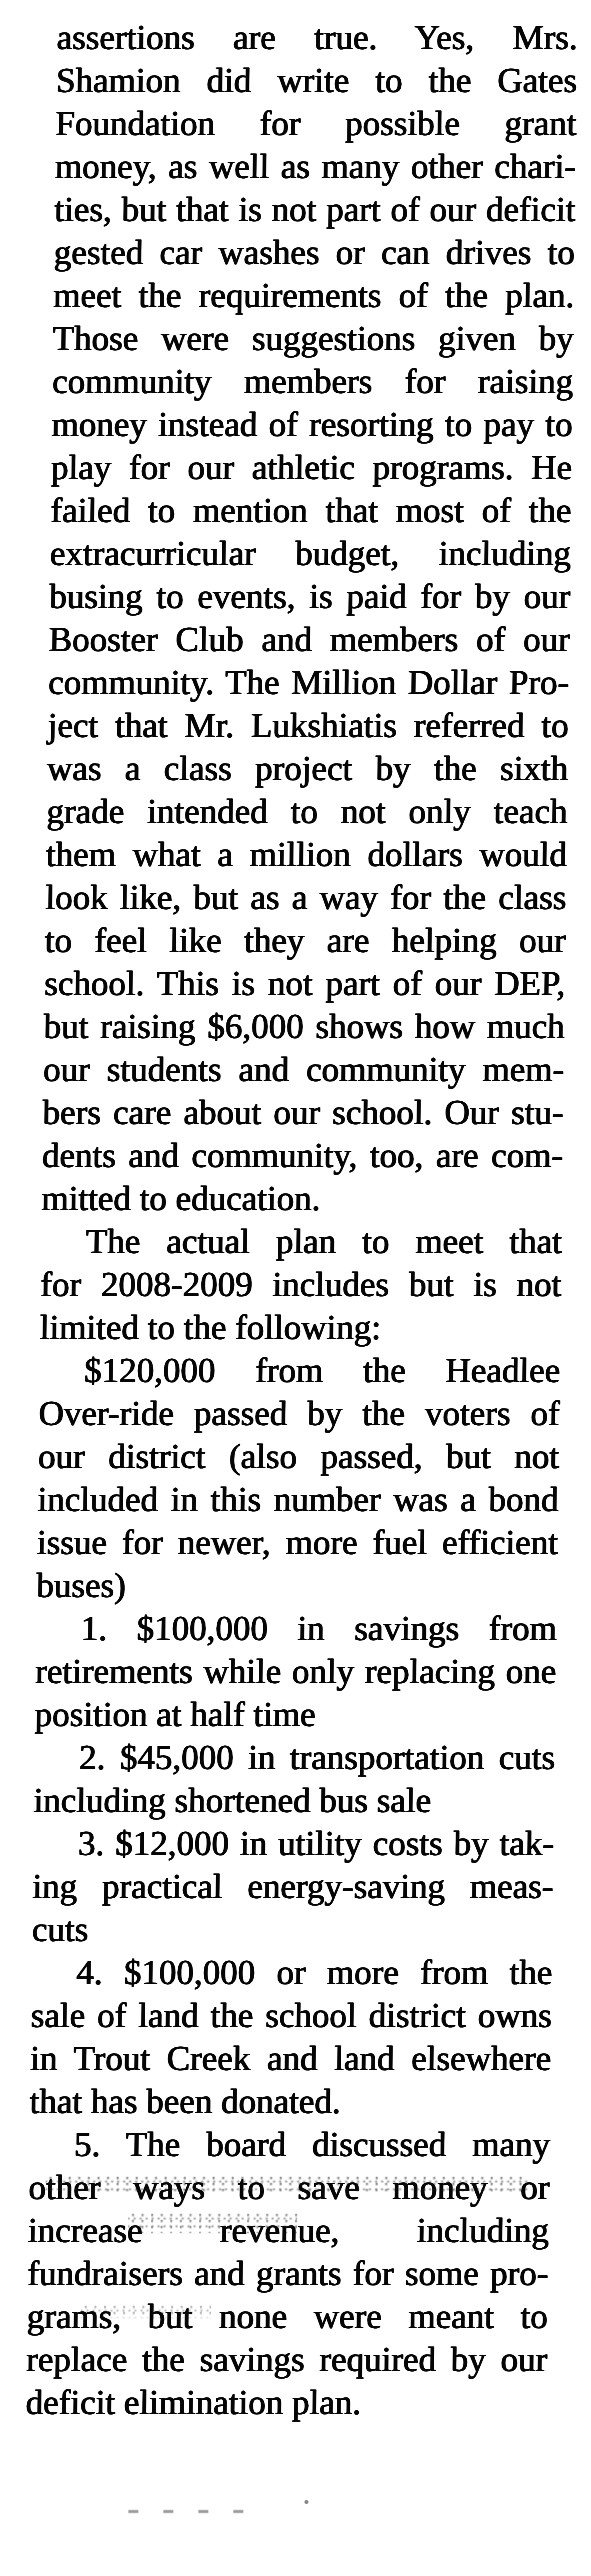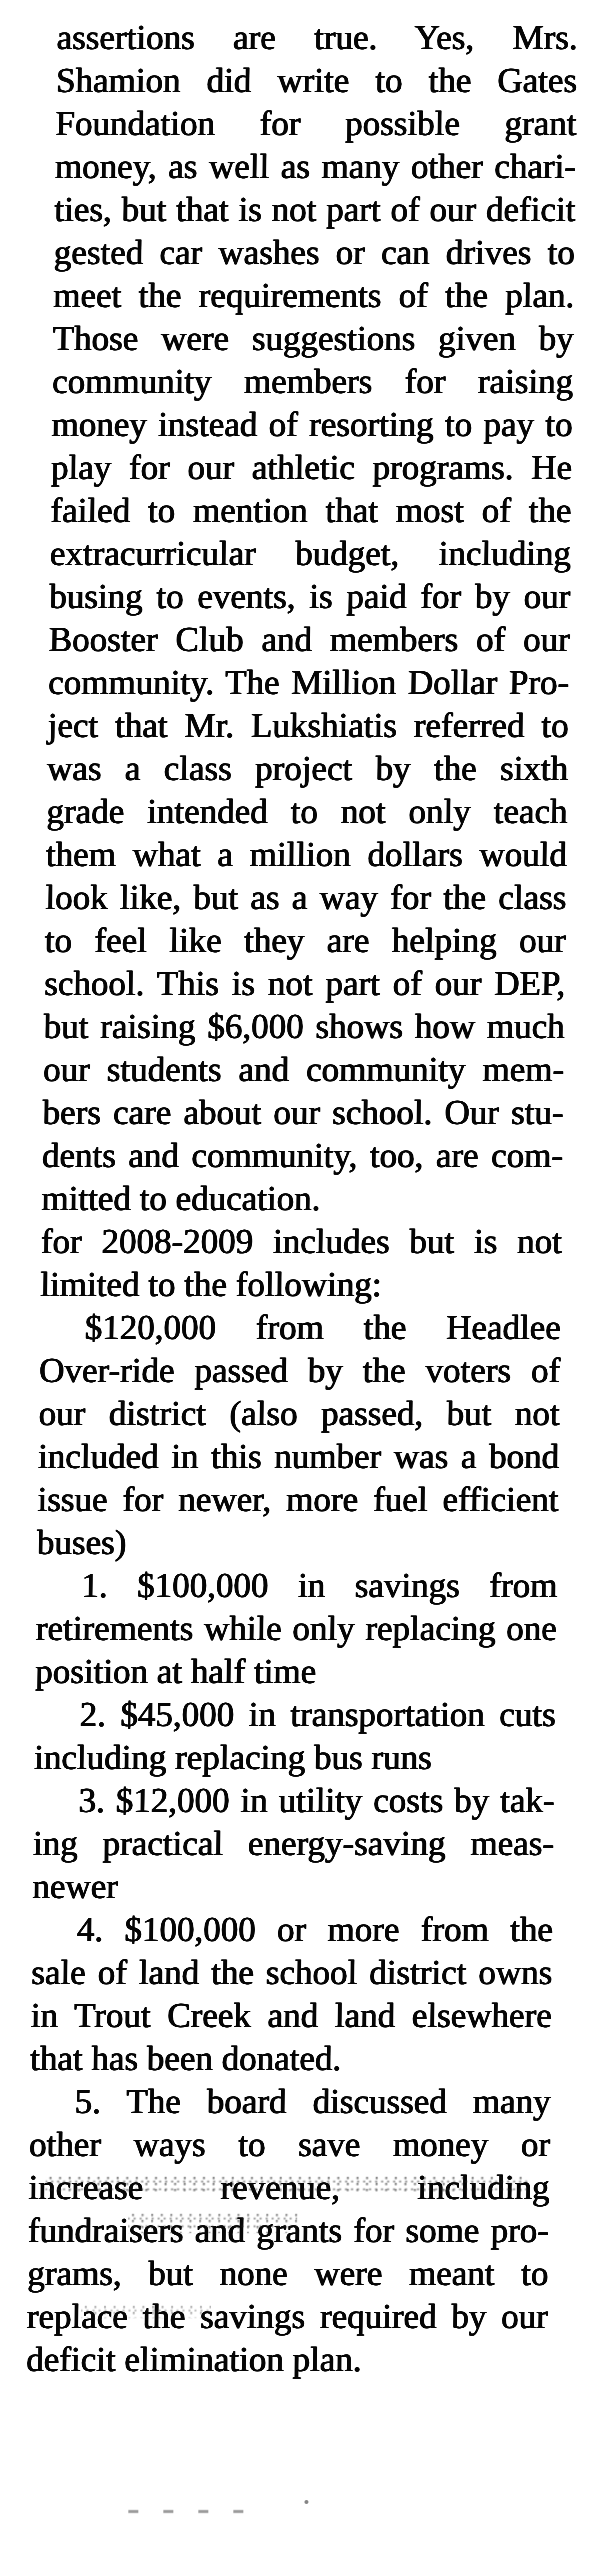--- a/index.html
+++ b/index.html
@@ -95,36 +95,37 @@
       <div class="line">grade intended to not only teach</div>
       <div class="line">them what a million dollars would</div>
       <div class="line">look like, but as a way for the class</div>
       <div class="line">to feel like they are helping our</div>
       <div class="line">school. This is not part of our DEP,</div>
       <div class="line">but raising $6,000 shows how much</div>
       <div class="line">our students and community mem-</div>
       <div class="line">bers care about our school. Our stu-</div>
       <div class="line">dents and community, too, are com-</div>
       <div class="line last">mitted to education.</div>
+      <div class="line indent">The actual plan to meet that</div>
       <div class="line">for 2008-2009 includes but is not</div>
       <div class="line last">limited to the following:</div>
       <div class="line indent">$120,000 from the Headlee</div>
       <div class="line">Over-ride passed by the voters of</div>
       <div class="line">our district (also passed, but not</div>
       <div class="line">included in this number was a bond</div>
       <div class="line">issue for newer, more fuel efficient</div>
       <div class="line last">buses)</div>
       <div class="line indent">1. $100,000 in savings from</div>
       <div class="line">retirements while only replacing one</div>
       <div class="line last">position at half time</div>
       <div class="line indent">2. $45,000 in transportation cuts</div>
-      <div class="line last">including replacing bus runs</div>
+      <div class="line last">including shortened bus sale</div>
       <div class="line indent">3. $12,000 in utility costs by tak-</div>
       <div class="line">ing practical energy-saving meas-</div>
-      <div class="line last">newer</div>
+      <div class="line last">cuts</div>
       <div class="line indent">4. $100,000 or more from the</div>
       <div class="line">sale of land the school district owns</div>
       <div class="line">in Trout Creek and land elsewhere</div>
       <div class="line last">that has been donated.</div>
       <div class="line indent">5. The board discussed many</div>
       <div class="line">other ways to save money or</div>
       <div class="line">increase revenue, including</div>
       <div class="line">fundraisers and grants for some pro-</div>
       <div class="line">grams, but none were meant to</div>
       <div class="line">replace the savings required by our</div>

